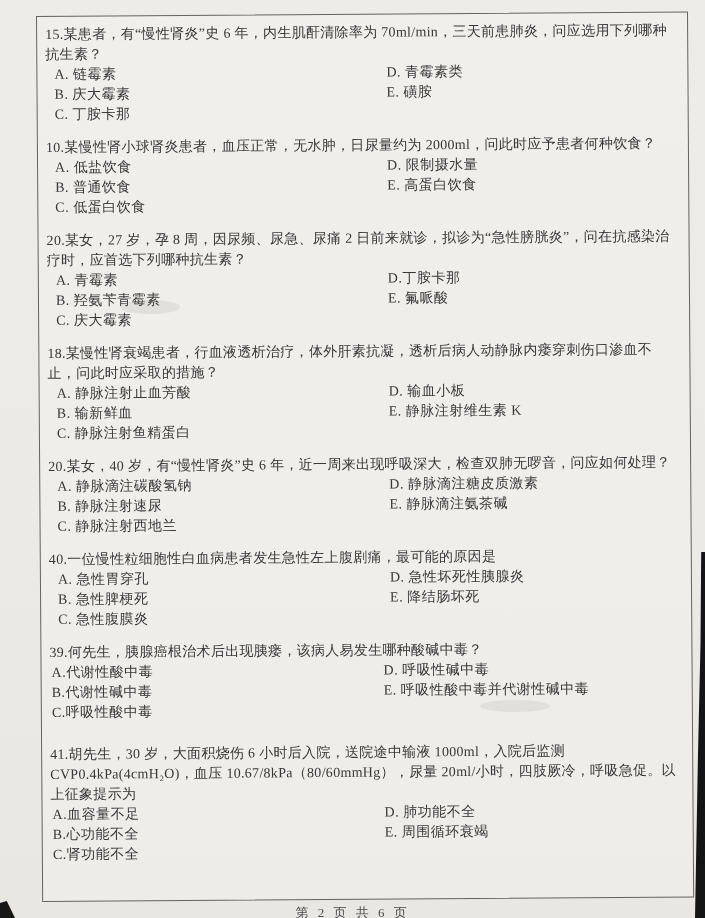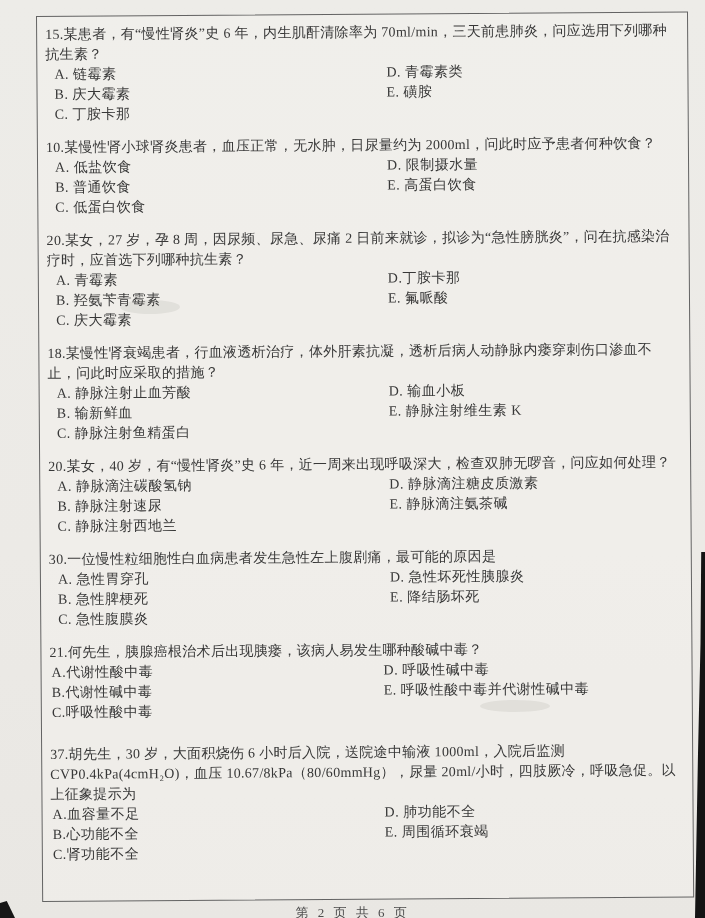--- a/index.html
+++ b/index.html
@@ -99,43 +99,43 @@
       <div class="opts">
         <div class="opt">A.  静脉滴注碳酸氢钠</div>
         <div class="opt">D.  静脉滴注糖皮质激素</div>
         <div class="opt">B.  静脉注射速尿</div>
         <div class="opt">E.  静脉滴注氨茶碱</div>
         <div class="opt">C.  静脉注射西地兰</div>
       </div>
     </div>
 
     <div class="q">
-      <div class="stem"><span class="qnum">30.</span><span>一位慢性粒细胞性白血病患者发生急性左上腹剧痛，最可能的原因是</span></div>
+      <div class="stem"><span class="qnum">40.</span><span>一位慢性粒细胞性白血病患者发生急性左上腹剧痛，最可能的原因是</span></div>
       <div class="opts">
         <div class="opt">A.  急性胃穿孔</div>
         <div class="opt">D.  急性坏死性胰腺炎</div>
         <div class="opt">B.  急性脾梗死</div>
         <div class="opt">E.  降结肠坏死</div>
         <div class="opt">C.  急性腹膜炎</div>
       </div>
     </div>
 
     <div class="q tight">
-      <div class="stem"><span class="qnum">21.</span><span>何先生，胰腺癌根治术后出现胰瘘，该病人易发生哪种酸碱中毒？</span></div>
+      <div class="stem"><span class="qnum">39.</span><span>何先生，胰腺癌根治术后出现胰瘘，该病人易发生哪种酸碱中毒？</span></div>
       <div class="opts">
         <div class="opt">A.代谢性酸中毒</div>
         <div class="opt">D.  呼吸性碱中毒</div>
         <div class="opt">B.代谢性碱中毒</div>
         <div class="opt">E.  呼吸性酸中毒并代谢性碱中毒</div>
         <div class="opt">C.呼吸性酸中毒</div>
       </div>
     </div>
 
     <div class="q tight mt-lg">
-      <div class="stem"><span class="qnum">37.</span><span>胡先生，30 岁，大面积烧伤 6 小时后入院，送院途中输液 1000ml，入院后监测 CVP0.4kPa(4cmH₂O)，血压 10.67/8kPa（80/60mmHg），尿量 20ml/小时，四肢厥冷，呼吸急促。以上征象提示为</span></div>
+      <div class="stem"><span class="qnum">41.</span><span>胡先生，30 岁，大面积烧伤 6 小时后入院，送院途中输液 1000ml，入院后监测 CVP0.4kPa(4cmH₂O)，血压 10.67/8kPa（80/60mmHg），尿量 20ml/小时，四肢厥冷，呼吸急促。以上征象提示为</span></div>
       <div class="opts">
         <div class="opt">A.血容量不足</div>
         <div class="opt">D. 肺功能不全</div>
         <div class="opt">B.心功能不全</div>
         <div class="opt">E. 周围循环衰竭</div>
         <div class="opt">C.肾功能不全</div>
       </div>
     </div>
 
   </div>

